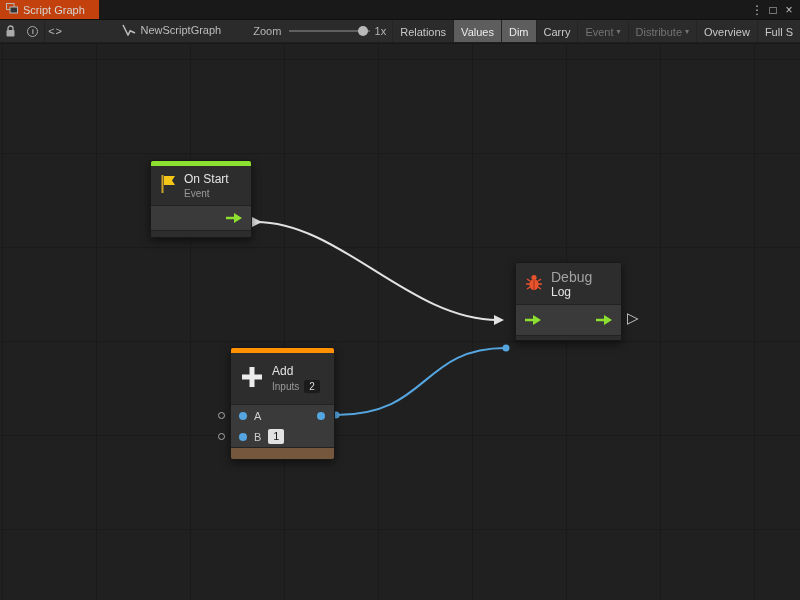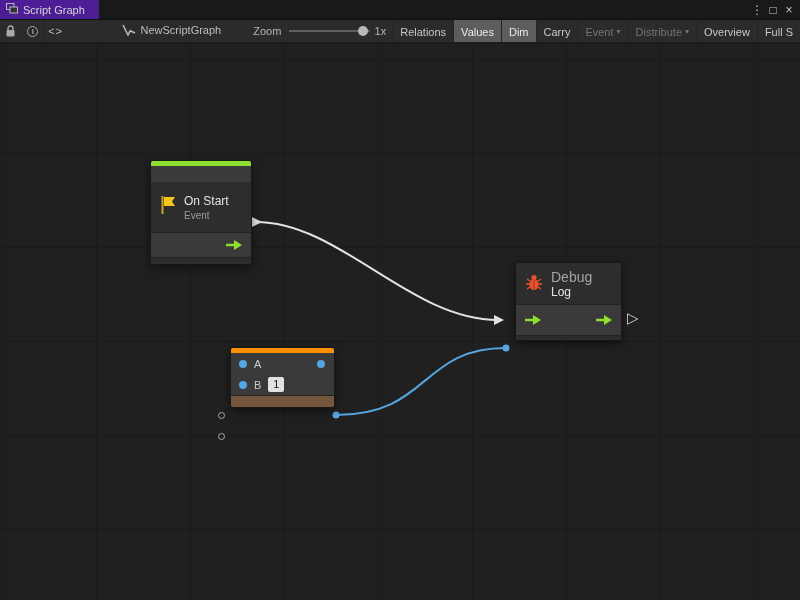--- a/index.html
+++ b/index.html
@@ -3,21 +3,21 @@
 <meta charset="utf-8">
 <style>
   * { margin:0; padding:0; box-sizing:border-box; }
   html,body { width:800px; height:600px; overflow:hidden; background:#191919;
               font-family:"Liberation Sans", sans-serif; }
 
   
   .titlebar { height:20px; background:#191919; display:flex; align-items:stretch;
               border-bottom:1px solid #101010; color:#c8c8c8; }
   .tab { display:flex; align-items:center; gap:5px; padding:0 14px 0 6px;
-         background:#4c1d95; color:#d6d6d6; font-size:11px; }
+         background:#c2410c; color:#d6d6d6; font-size:11px; }
   .win-controls { margin-left:auto; display:flex; align-items:center; padding-right:3px; }
   .win-btn { width:16px; text-align:center; font-size:12px; color:#c4c4c4; cursor:default; }
 
   
   .toolbar { height:23px; background:#2b2b2b; border-bottom:1px solid #1e1e1e;
              display:flex; align-items:center; font-size:11px; color:#c2c2c2;
              overflow:hidden; white-space:nowrap; }
   .tool-icon { display:flex; align-items:center; justify-content:center; width:24px; height:100%; }
   .code-glyph { font-size:11px; color:#b8b8b8; letter-spacing:1px; }
   .info-circle { width:11px; height:11px; border:1px solid #a8a8a8; border-radius:50%;
@@ -73,21 +73,21 @@
   .out-dot { position:absolute; right:9px; }
   .port-label { font-size:11px; color:#cccccc; }
   .value-box { background:#e2e2e2; color:#141414; font-size:11px; padding:0 5px;
                border-radius:2px; line-height:15px; }
   .flow-arrow { display:flex; }
   .node-footer { height:7px; background:#2d2d2d; border-top:1px solid #222; }
   .node-footer.brown { height:12px; background:var(--brown); }
 
   
   .node-onstart { left:150px; top:116px; width:102px; }
-  .node-onstart .node-header { height:51px;margin-top:16px; }
+  .node-onstart .node-header { height:40px; }
   .node-onstart .flow-row { height:24px; justify-content:flex-end; }
 
   .node-add { left:230px; top:303px; width:105px; }
   .node-add .node-header { height:52px; }
   .node-add .port-row { height:21px; }
 
   .node-debug { left:515px; top:218px; width:107px; }
   .node-debug .node-header { height:42px; }
   .node-debug .flow-row { height:30px; justify-content:space-between; }
   .node-debug .msg-row { height:26px; }
@@ -197,20 +197,34 @@
           <path d="M1 6 H9" stroke="var(--green)" stroke-width="2.5"></path>
           <path d="M9 1 L17 6 L9 11 Z" fill="var(--green)"></path>
         </svg>
       </span>
     </div>
     <div class="node-footer"></div>
   </div>
 
   <div class="node node-add">
     <div class="strip orange"></div>
+    <div class="node-header">
+      <span>
+        <svg width="26" height="26" viewBox="0 0 26 26">
+          <path d="M13 3 V23 M3 13 H23" stroke="#ececec" stroke-width="5"></path>
+        </svg>
+      </span>
+      <span>
+        <div class="node-title">Add</div>
+        <span class="sub-row">
+          <span class="node-sub" style="margin-top:0">Inputs</span>
+          <span class="count-box">2</span>
+        </span>
+      </span>
+    </div>
     <div class="port-row">
       <span class="dot blue"></span>
       <span class="port-label">A</span>
       <span class="dot blue out-dot"></span>
     </div>
     <div class="port-row">
       <span class="dot blue"></span>
       <span class="port-label">B</span>
       <span class="value-box">1</span>
     </div>

